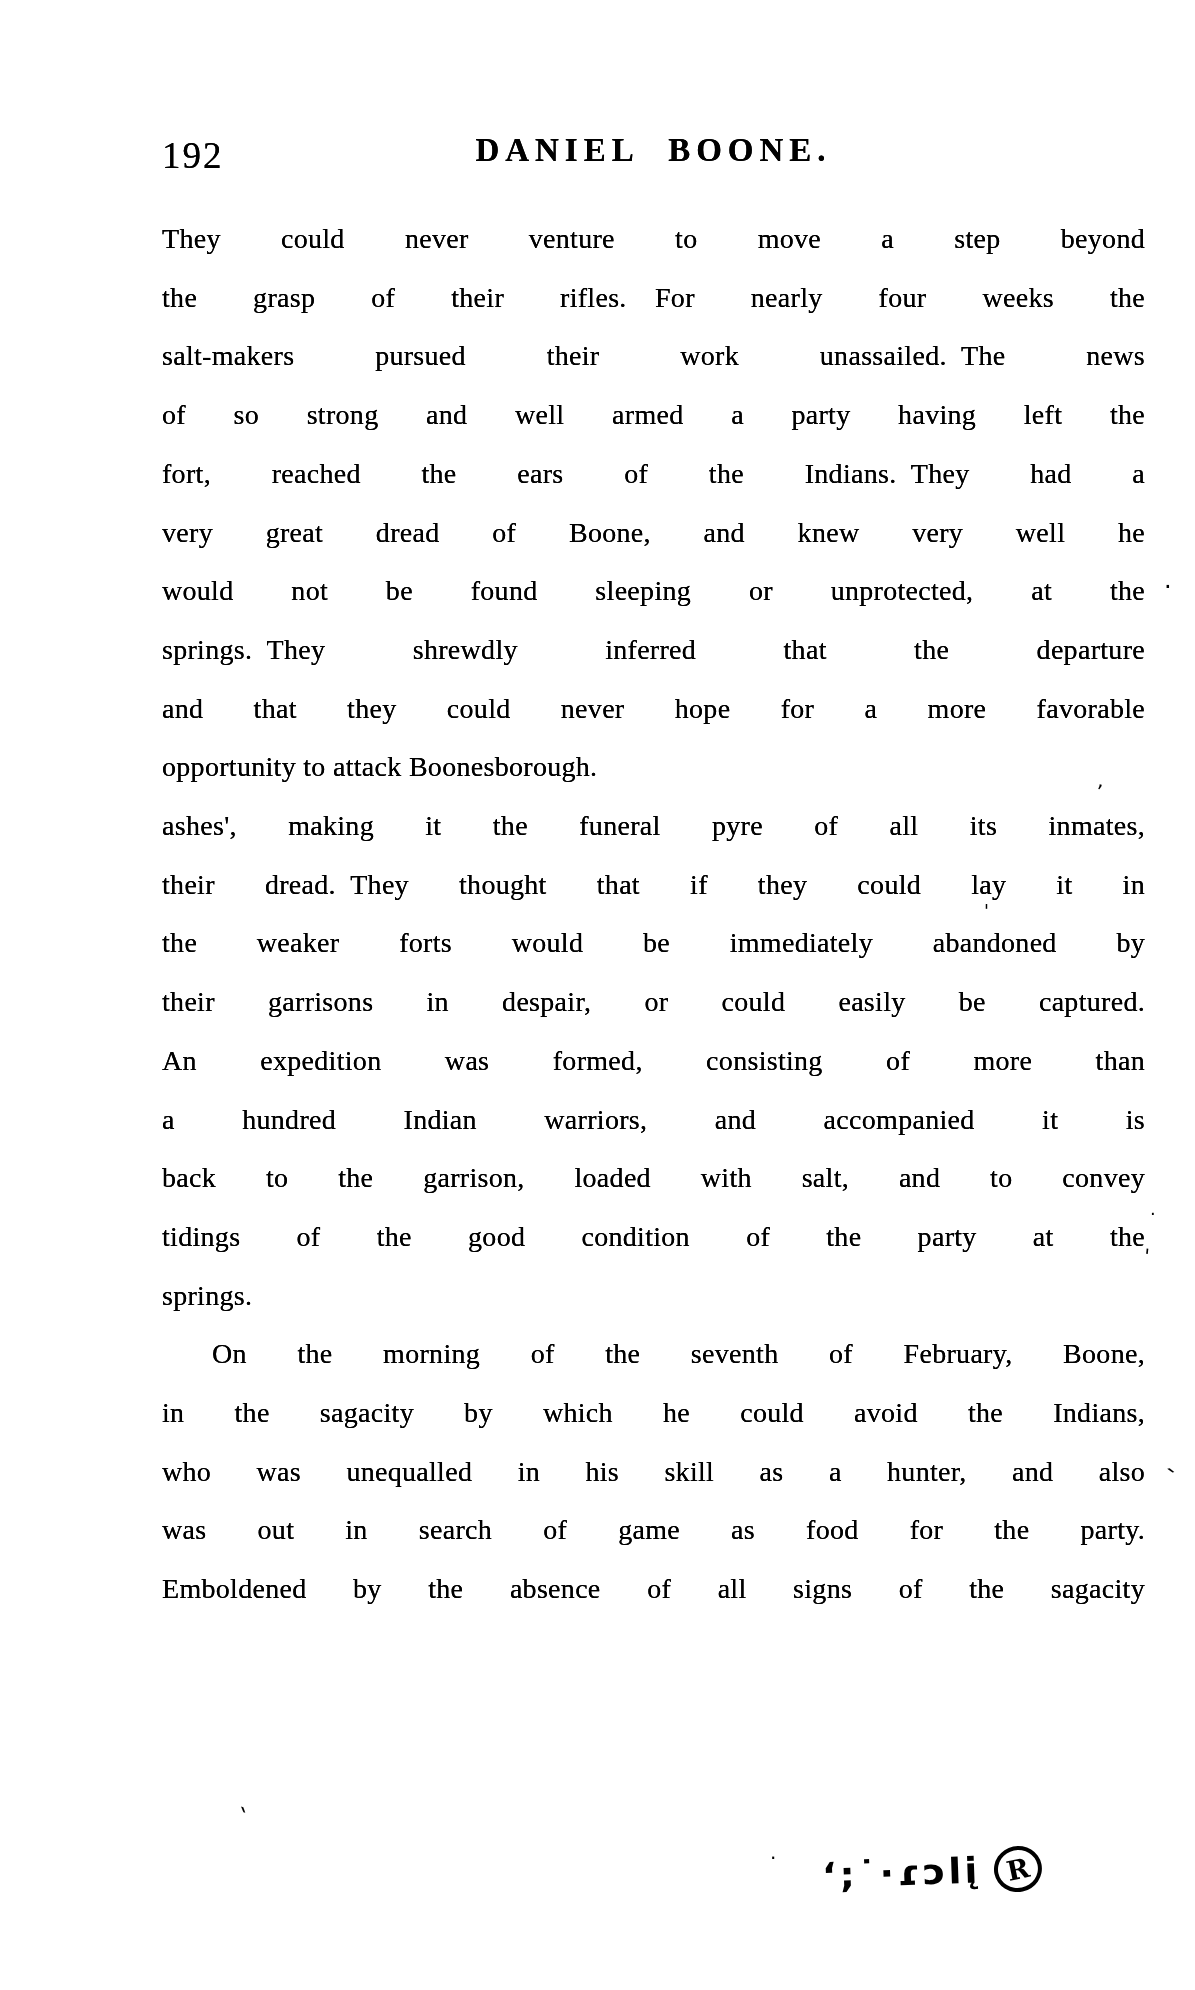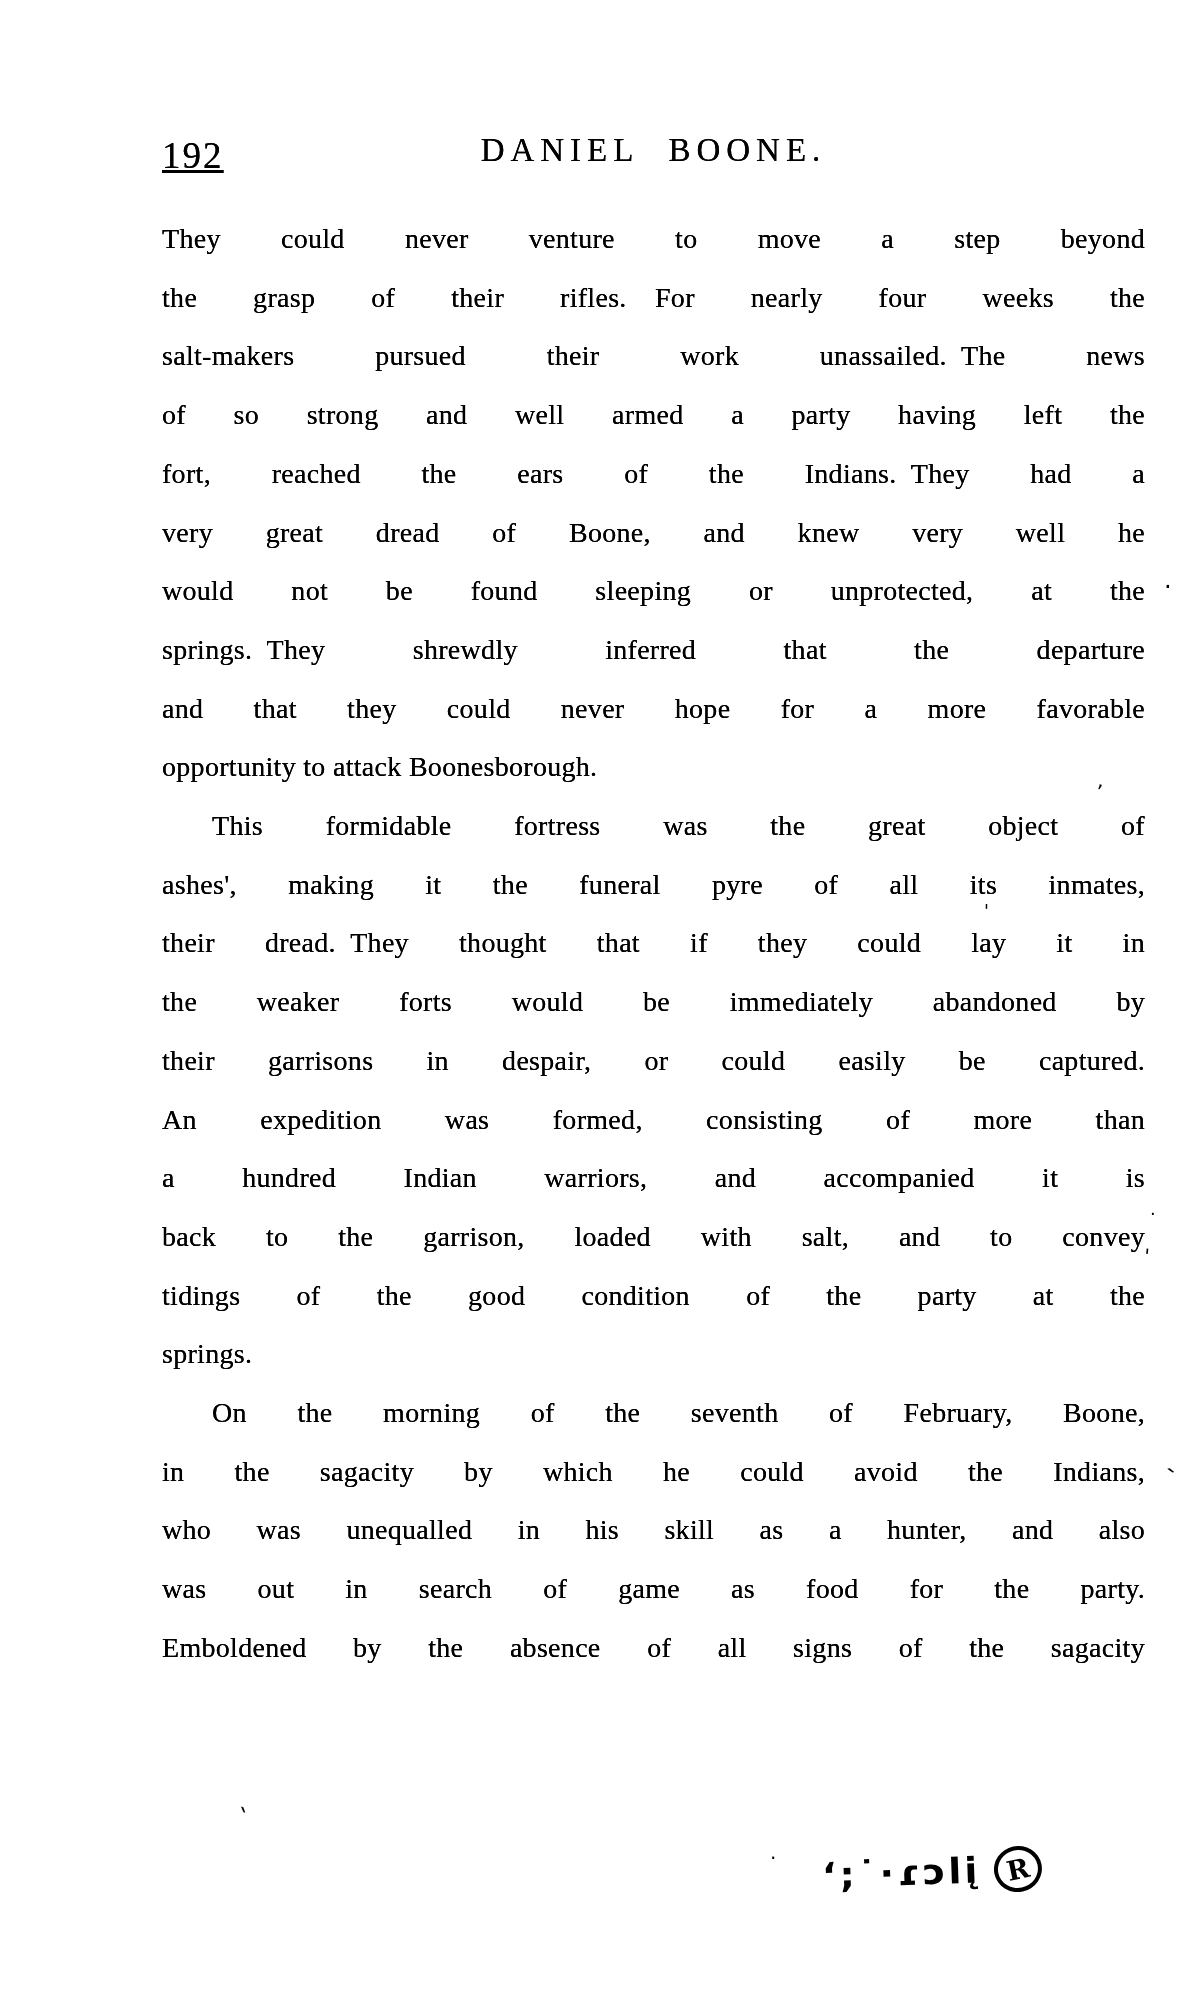--- a/index.html
+++ b/index.html
@@ -21,28 +21,28 @@
     height: 44px;
     text-align: center;
   }
   .pagenum {
     position: absolute;
     left: 0;
     top: 2px;
     font-size: 37px;
     letter-spacing: 2px;
     text-shadow: 0 0 0.5px #000;
-    text-decoration: underline;
   }
   .runtitle {
     display: inline-block;
     font-size: 33px;
     letter-spacing: 6px;
     word-spacing: 16px;
     text-shadow: 0 0 0.5px #000;
+    font-weight: bold;
   }
   
   .pagetext {
     position: absolute;
     left: 162px;
     top: 210px;
     width: 983px;
   }
   .line {
     font-size: 28px;
@@ -110,21 +110,20 @@
       <div class="line j">They could never venture to move a step beyond</div>
       <div class="line j">the grasp of their rifles. For nearly four weeks the</div>
       <div class="line j">salt-makers pursued their work unassailed. The news</div>
       <div class="line j">of so strong and well armed a party having left the</div>
       <div class="line j">fort, reached the ears of the Indians. They had a</div>
       <div class="line j">very great dread of Boone, and knew very well he</div>
       <div class="line j">would not be found sleeping or unprotected, at the</div>
       <div class="line j">springs. They shrewdly inferred that the departure</div>
       <div class="line j">and that they could never hope for a more favorable</div>
       <div class="line">opportunity to attack Boonesborough.</div>
-      <div class="line j ind">This formidable fortress was the great object of</div>
       <div class="line j">ashes', making it the funeral pyre of all its inmates,</div>
       <div class="line j">their dread. They thought that if they could lay it in</div>
       <div class="line j">the weaker forts would be immediately abandoned by</div>
       <div class="line j">their garrisons in despair, or could easily be captured.</div>
       <div class="line j">An expedition was formed, consisting of more than</div>
       <div class="line j">a hundred Indian warriors, and accompanied it is</div>
       <div class="line j">back to the garrison, loaded with salt, and to convey</div>
       <div class="line j">tidings of the good condition of the party at the</div>
       <div class="line">springs.</div>
       <div class="line j ind">On the morning of the seventh of February, Boone,</div>

